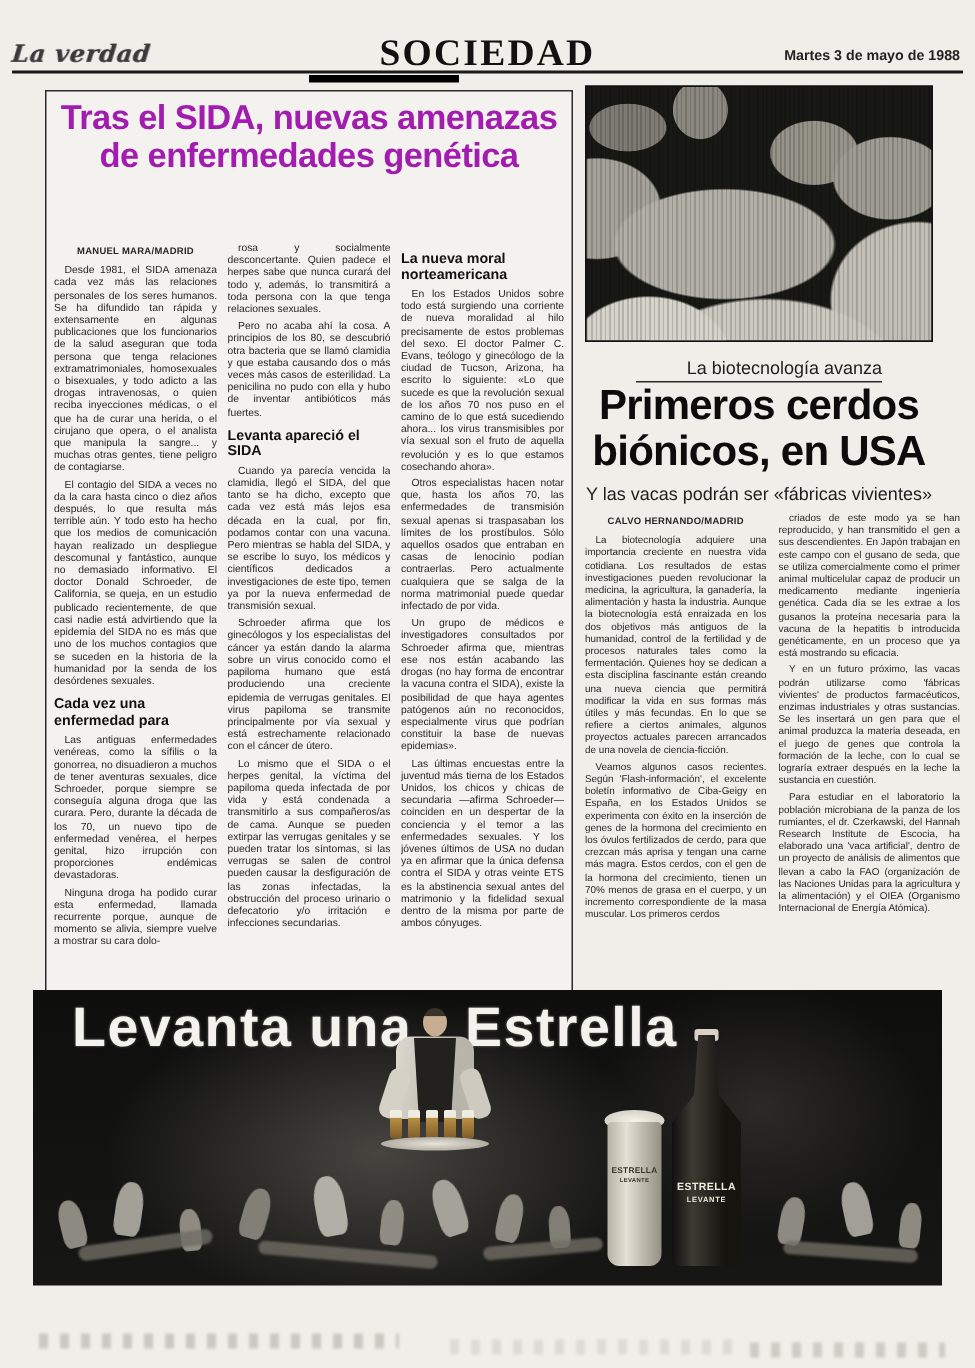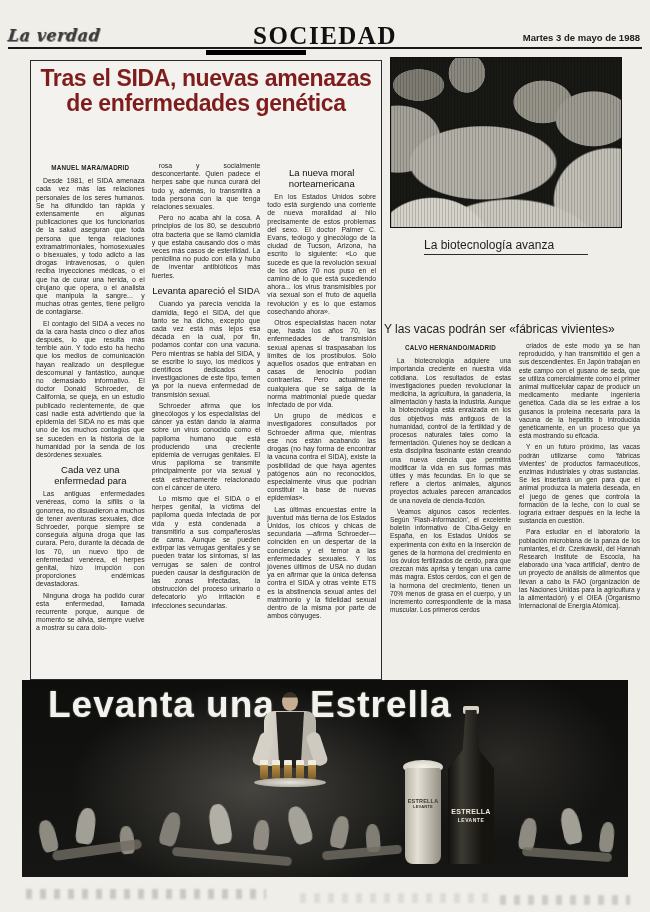--- a/index.html
+++ b/index.html
@@ -29,69 +29,69 @@
   .article-box{
     position:absolute; left:30px; top:60px; width:352px; height:620px;
     border:1.5px solid #2a2a2a; box-sizing:border-box; background:rgba(255,255,255,.25);
   }
   .kicker{
     margin:8px auto 0; display:table; font-size:11px; color:#222;
     border-bottom:1.5px solid #2a2a2a; padding:0 10px 2px;
   }
   .headline{
     margin:5px 4px 0; text-align:center; font-weight:bold;
-    font-size:23px; line-height:25px; letter-spacing:-.4px; color:#7f1d1d;
+    font-size:23px; line-height:25px; letter-spacing:-.4px; color:#a21caf;
   }
   .subhead{ margin:8px 4px 0; text-align:center; font-size:11px; color:#1d1d1d;}
   .cols{
     position:absolute; left:5px; right:5px; top:101px; bottom:4px;
     display:flex; gap:7px; overflow:hidden;
   }
   .col{ flex:1 1 0; overflow:hidden; text-align:justify;
         font-size:6.9px; line-height:8.2px; color:#262626;}
   .col p{ margin:0 0 3px; text-indent:7px;}
   .byline{ font-size:6.3px; font-weight:bold; text-align:center; margin:2px 0 5px; letter-spacing:.2px;}
-  .col-subhead{ font-weight:normal; font-size:9.5px; line-height:10.5px; margin:6px 0 4px; text-align:center; color:#111;}
+  .col-subhead{ font-weight:bold; font-size:9.5px; line-height:10.5px; margin:6px 0 4px; text-align:left; color:#111;}
 
   
   .pigs-photo{
     position:absolute; left:390px; top:57px; width:232px; height:171px;
     border:1px solid #111; box-sizing:border-box;
     background-color:#181815;
     background-image:
       repeating-linear-gradient(90deg, rgba(0,0,0,.16) 0 1px, rgba(0,0,0,0) 1px 3px),
       radial-gradient(90px 70px at 18% 108%, #d6d3ca 0 60%, rgba(0,0,0,0) 62%),
       radial-gradient(150px 95px at 52% 118%, #cbc8bf 0 60%, rgba(0,0,0,0) 62%),
       radial-gradient(120px 60px at 40% 62%, #b3b0a7 0 60%, rgba(0,0,0,0) 62%),
       radial-gradient(70px 55px at 3% 48%, #a5a299 0 60%, rgba(0,0,0,0) 62%),
       radial-gradient(95px 85px at 96% 84%, #c2bfb6 0 60%, rgba(0,0,0,0) 62%),
       radial-gradient(62px 45px at 88% 36%, #9e9b92 0 60%, rgba(0,0,0,0) 62%),
       radial-gradient(48px 35px at 66% 26%, #969389 0 60%, rgba(0,0,0,0) 62%),
       radial-gradient(30px 32px at 33% 9%, #8b887f 0 60%, rgba(0,0,0,0) 62%),
       radial-gradient(42px 26px at 12% 16%, #7e7b73 0 60%, rgba(0,0,0,0) 62%);
   }
   .biotech-kicker{
-    position:absolute; left:424px; top:238px; width:164px; text-align:left;
+    position:absolute; left:424px; top:238px; width:164px; text-align:right;
     font-size:12px; border-bottom:1.5px solid #2a2a2a; padding-bottom:2px; color:#1d1d1d;
   }
   .biotech-headline{
     position:absolute; left:386px; top:254px; width:240px; text-align:center;
     font-weight:bold; font-size:28px; line-height:31px; letter-spacing:-.5px; color:#0c0c0c;
   }
-  .biotech-subhead{ position:absolute; left:384px; top:322px; width:244px; text-align:left; font-size:12px; color:#1d1d1d;}
+  .biotech-subhead{ position:absolute; left:384px; top:322px; width:244px; text-align:center; font-size:12px; color:#1d1d1d;}
   .biotech-cols{
     position:absolute; left:390px; top:342px; width:250px; height:336px;
     display:flex; gap:8px; overflow:hidden;
   }
   .bcol{ flex:1 1 0; overflow:hidden; text-align:justify; font-size:6.6px; line-height:8.2px; color:#262626;}
   .bcol p{ margin:0 0 3px; text-indent:7px;}
 
   
   .ad{
-    position:absolute; left:22px; top:680px; width:606px; height:197px; overflow:hidden;
+    position:absolute; left:22px; top:660px; width:606px; height:197px; overflow:hidden;
     background:
       radial-gradient(260px 150px at 38% 55%, rgba(190,185,172,.30), rgba(0,0,0,0) 70%),
       radial-gradient(160px 120px at 80% 40%, rgba(120,115,105,.25), rgba(0,0,0,0) 70%),
       linear-gradient(#0e0e0d,#161614);
   }
   .ad-headline-left{ position:absolute; left:26px; top:4px; font-weight:bold; font-size:37px;
       letter-spacing:1px; color:#f4f2ec; text-shadow:0 0 2px rgba(255,255,255,.4);}
   .ad-headline-right{ position:absolute; left:288px; top:4px; font-weight:bold; font-size:37px;
       letter-spacing:1px; color:#f4f2ec; text-shadow:0 0 2px rgba(255,255,255,.4);}
   .waiter{ position:absolute; left:230px; top:6px; width:76px; height:120px;}
@@ -174,20 +174,24 @@
         <p>En los Estados Unidos sobre todo está surgiendo una corriente de nueva moralidad al hilo precisamente de estos problemas del sexo. El doctor Palmer C. Evans, teólogo y ginecólogo de la ciudad de Tucson, Arizona, ha escrito lo siguiente: «Lo que sucede es que la revolución sexual de los años 70 nos puso en el camino de lo que está sucediendo ahora... los virus transmisibles por vía sexual son el fruto de aquella revolución y es lo que estamos cosechando ahora».</p>
         <p>Otros especialistas hacen notar que, hasta los años 70, las enfermedades de transmisión sexual apenas si traspasaban los límites de los prostíbulos. Sólo aquellos osados que entraban en casas de lenocinio podían contraerlas. Pero actualmente cualquiera que se salga de la norma matrimonial puede quedar infectado de por vida.</p>
         <p>Un grupo de médicos e investigadores consultados por Schroeder afirma que, mientras ese nos están acabando las drogas (no hay forma de encontrar la vacuna contra el SIDA), existe la posibilidad de que haya agentes patógenos aún no reconocidos, especialmente virus que podrían constituir la base de nuevas epidemias».</p>
         <p>Las últimas encuestas entre la juventud más tierna de los Estados Unidos, los chicos y chicas de secundaria —afirma Schroeder— coinciden en un despertar de la conciencia y el temor a las enfermedades sexuales. Y los jóvenes últimos de USA no dudan ya en afirmar que la única defensa contra el SIDA y otras veinte ETS es la abstinencia sexual antes del matrimonio y la fidelidad sexual dentro de la misma por parte de ambos cónyuges.</p>
       </div>
     </div>
   </section>
 
   <div class="pigs-photo"></div>
   <div class="biotech-kicker">La biotecnología avanza</div>
+  <div class="biotech-headline">
+    <span>Primeros cerdos</span><br>
+    <span>biónicos, en USA</span>
+  </div>
   <div class="biotech-subhead">Y las vacas podrán ser «fábricas vivientes»</div>
   <div class="biotech-cols">
     <div class="bcol">
       <div class="byline">CALVO HERNANDO/MADRID</div>
       <p>La biotecnología adquiere una importancia creciente en nuestra vida cotidiana. Los resultados de estas investigaciones pueden revolucionar la medicina, la agricultura, la ganadería, la alimentación y hasta la industria. Aunque la biotecnología está enraizada en los dos objetivos más antiguos de la humanidad, control de la fertilidad y de procesos naturales tales como la fermentación. Quienes hoy se dedican a esta disciplina fascinante están creando una nueva ciencia que permitirá modificar la vida en sus formas más útiles y más fecundas. En lo que se refiere a ciertos animales, algunos proyectos actuales parecen arrancados de una novela de ciencia-ficción.</p>
       <p>Veamos algunos casos recientes. Según 'Flash-información', el excelente boletín informativo de Ciba-Geigy en España, en los Estados Unidos se experimenta con éxito en la inserción de genes de la hormona del crecimiento en los óvulos fertilizados de cerdo, para que crezcan más aprisa y tengan una carne más magra. Estos cerdos, con el gen de la hormona del crecimiento, tienen un 70% menos de grasa en el cuerpo, y un incremento correspondiente de la masa muscular. Los primeros cerdos</p>
     </div>
     <div class="bcol">
       <p>criados de este modo ya se han reproducido, y han transmitido el gen a sus descendientes. En Japón trabajan en este campo con el gusano de seda, que se utiliza comercialmente como el primer animal multicelular capaz de producir un medicamento mediante ingeniería genética. Cada día se les extrae a los gusanos la proteína necesaria para la vacuna de la hepatitis b introducida genéticamente, en un proceso que ya está mostrando su eficacia.</p>
       <p>Y en un futuro próximo, las vacas podrán utilizarse como 'fábricas vivientes' de productos farmacéuticos, enzimas industriales y otras sustancias. Se les insertará un gen para que el animal produzca la materia deseada, en el juego de genes que controla la formación de la leche, con lo cual se lograría extraer después en la leche la sustancia en cuestión.</p>

